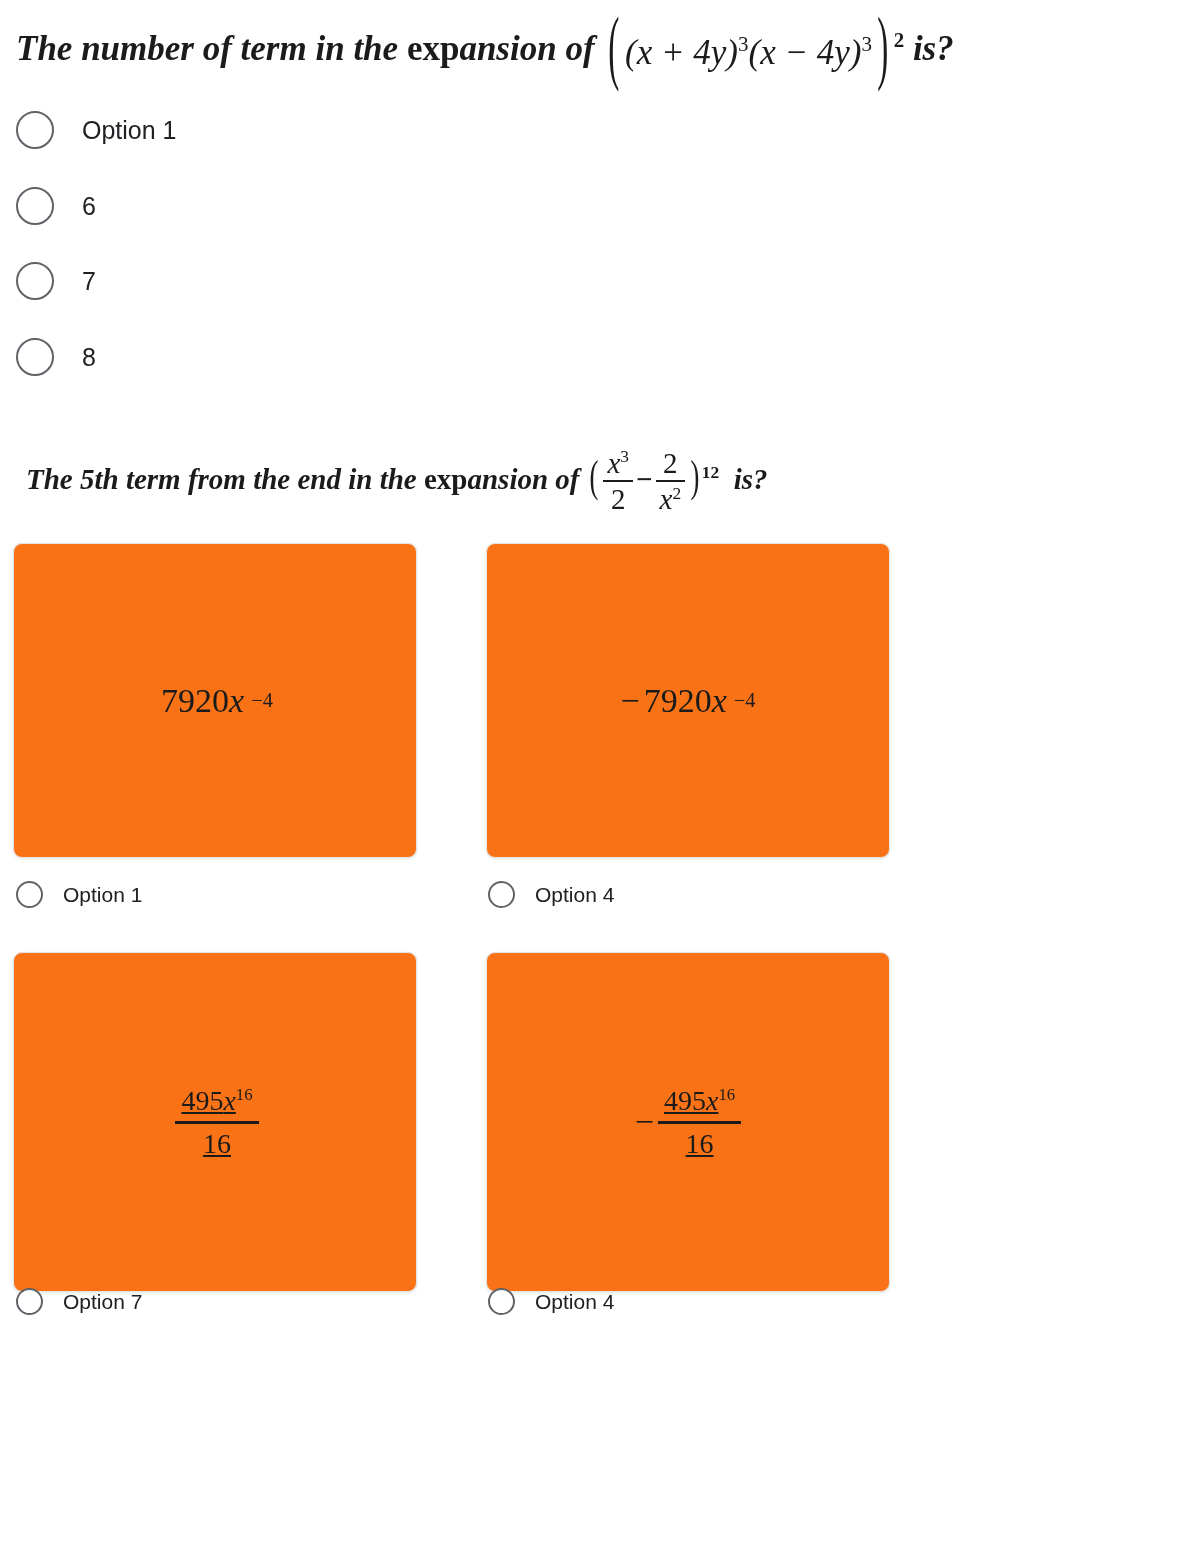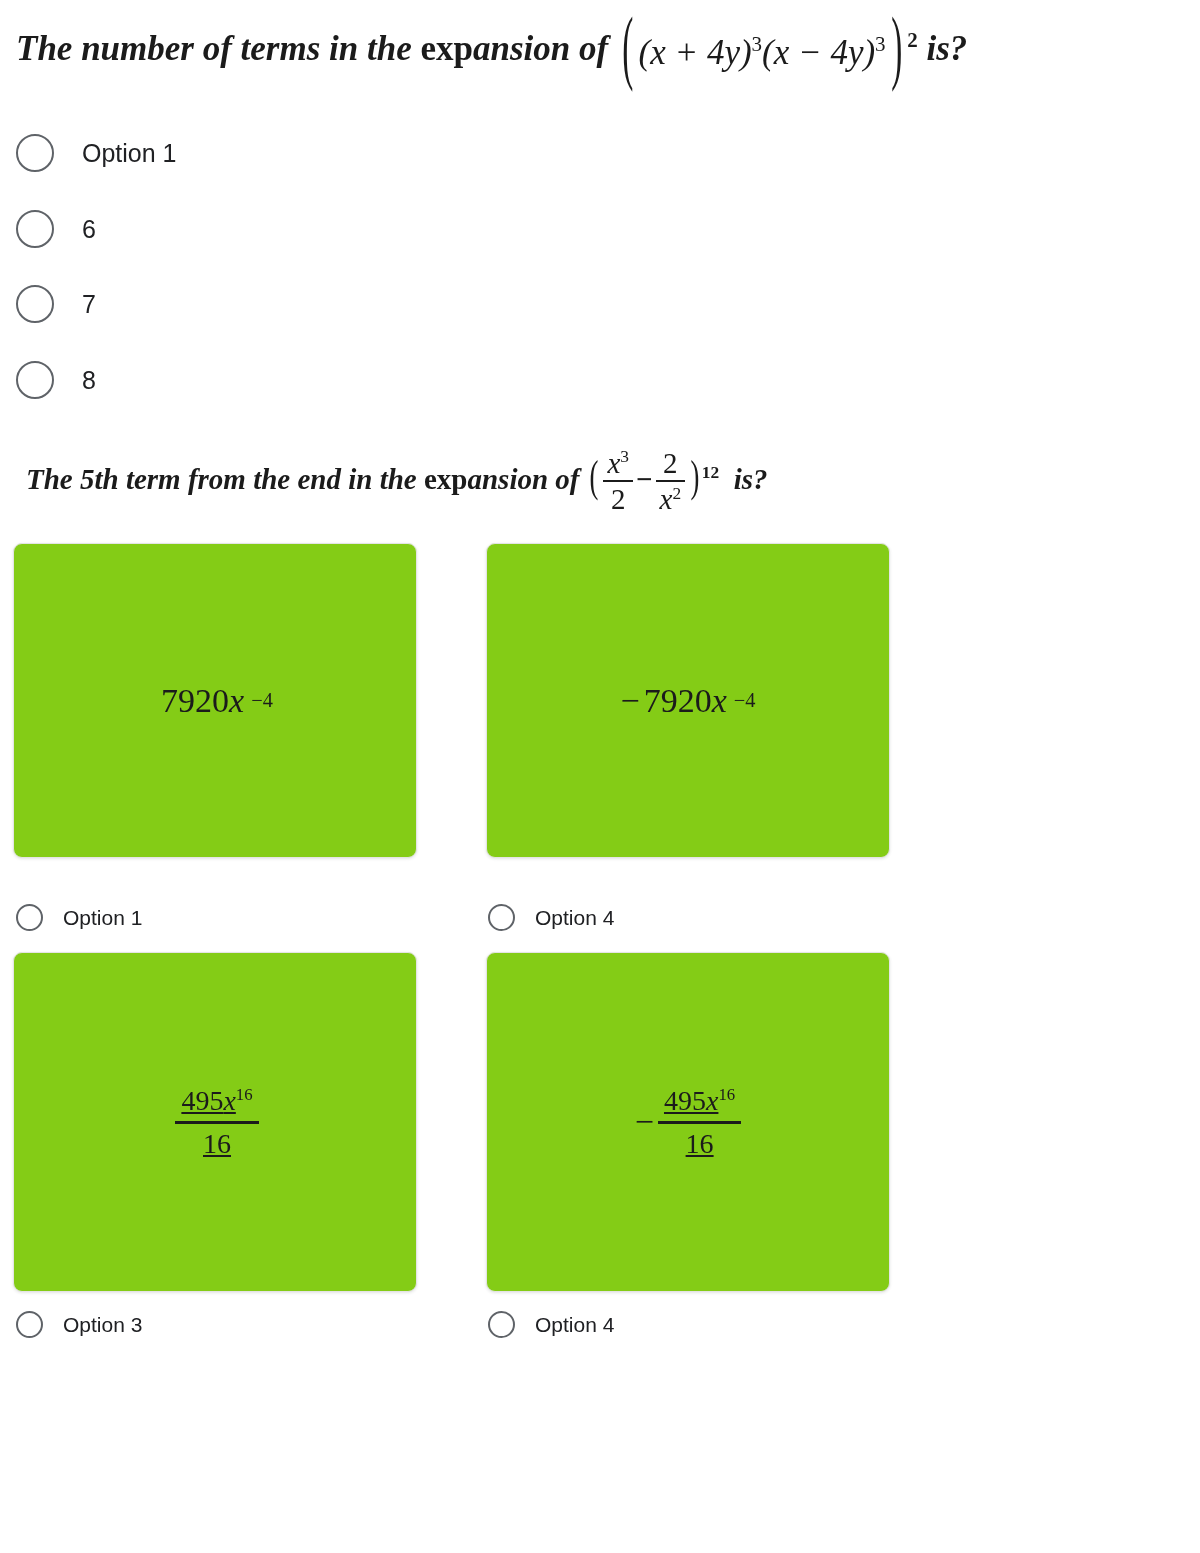--- a/index.html
+++ b/index.html
@@ -90,21 +90,20 @@
     height: 2px;
     background: #1b1b1b;
     margin: 1px 0;
   }
 
   
   .radio-row {
     position: absolute;
     display: flex;
     align-items: center;
-    margin-top: 23px;
   }
   .radio {
     border-radius: 50%;
     border: 2px solid #5f6368;
     box-sizing: border-box;
     background: #fff;
     flex: 0 0 auto;
   }
   .radio.big { width: 38px; height: 38px; border-width: 2px; }
   .radio.small { width: 27px; height: 27px; border-width: 2px; }
@@ -113,21 +112,21 @@
     font-family: "Liberation Sans", sans-serif;
     color: #202124;
     white-space: nowrap;
   }
   .radio-row.big .radio-label { font-size: 25px; margin-left: 28px; }
   .radio-row.small .radio-label { font-size: 21px; margin-left: 20px; }
 
   
   .card {
     position: absolute;
-    background: #84cc16;
+    background: #f97316;
     border: 1px solid #e4e4e4;
     border-radius: 9px;
     box-shadow: 0 1px 3px rgba(60,64,67,0.14);
     box-sizing: border-box;
     display: flex;
     align-items: center;
     justify-content: center;
     overflow: hidden;
   }
   .card-formula {
@@ -158,21 +157,21 @@
     font-size: 28px;
     text-decoration: underline;
   }
   .cfrac .num, .cfrac .den { display: block; line-height: 1.2; padding: 0 6px; }
   .cfrac .bar { display: block; height: 3px; background: #1b1b1b; margin: 3px 0; }
 </style>
 </head>
 <body>
 
 <div class="qtext q1">
-  <span>The number of terms in the </span><span class="up">exp</span><span>ansion of </span><span class="paren-big">(</span><span class="math">(<span>x + 4y</span>)<span class="sup">3</span></span><span class="math">(<span>x − 4y</span>)<span class="sup">3</span></span><span class="paren-big">)</span><span class="sup">2</span>&nbsp;<span>is?</span>
+  <span>The number of term in the </span><span class="up">exp</span><span>ansion of </span><span class="paren-big">(</span><span class="math">(<span>x + 4y</span>)<span class="sup">3</span></span><span class="math">(<span>x − 4y</span>)<span class="sup">3</span></span><span class="paren-big">)</span><span class="sup">2</span>&nbsp;<span>is?</span>
 </div>
 
 <div class="radio-row big" style="left:16px; top:111px;">
   <span class="radio big"></span>
   <span class="radio-label">Option 1</span>
 </div>
 <div class="radio-row big" style="left:16px; top:187px;">
   <span class="radio big"></span>
   <span class="radio-label">6</span>
 </div>
@@ -235,18 +234,18 @@
       <span class="cfrac">
       <span class="num"><span>495</span><span class="var">x</span><span class="sup">16</span></span>
       <span class="bar"></span>
       <span class="den">16</span>
     </span>
   </div>
 </div>
 
 <div class="radio-row small" style="left:16px; top:1288px;">
   <span class="radio small"></span>
-  <span class="radio-label">Option 3</span>
+  <span class="radio-label">Option 7</span>
 </div>
 <div class="radio-row small" style="left:488px; top:1288px;text-align:center;">
   <span class="radio small"></span>
   <span class="radio-label">Option 4</span>
 </div>
 
 </body></html>

